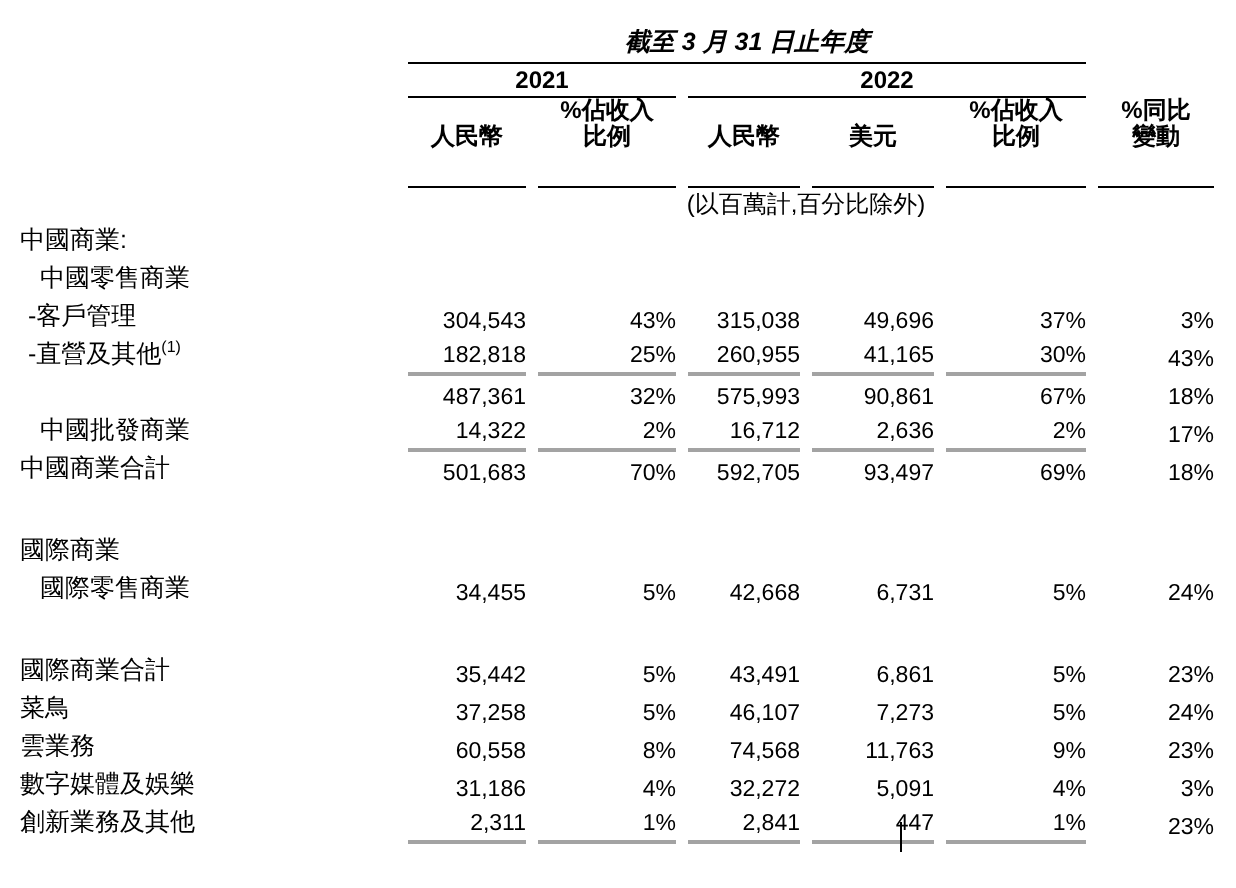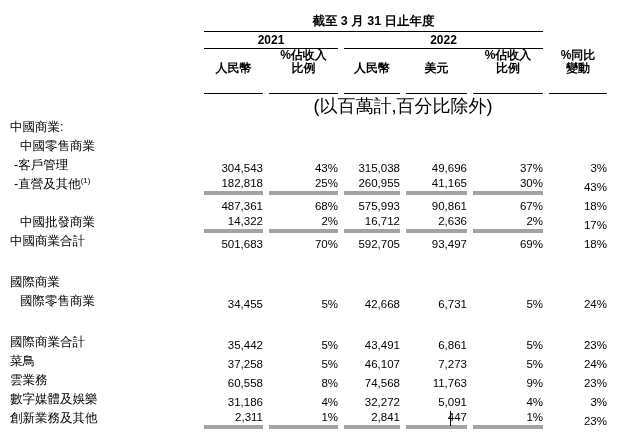--- a/index.html
+++ b/index.html
@@ -21,21 +21,21 @@
   col.c1{width:65px;}
   col.c2{width:75px;}
   col.c3{width:62px;}
   col.c4{width:67px;}
   col.c5{width:76px;}
   col.c6{width:64px;}
 
   td,th{padding:0;vertical-align:bottom;font-size:12px;}
 
   
-  tr.title-row td{height:26px;}
+  tr.title-row td{height:26px;font-style:italic;}
   tr.year-row td{height:17px;}
   tr.colhead-row th{height:34px;font-weight:bold;}
   tr.note-row td{height:16px;}
 
   .gl{
     margin-left:6px;
     text-align:center;
     font-weight:bold;
     border-bottom:1px solid #000;
     padding-bottom:1px;
@@ -44,21 +44,21 @@
   .hl{
     margin-left:6px;
     text-align:center;
     border-bottom:1px solid #000;
     padding-bottom:18px;
     line-height:13px;
     font-size:12px;
   }
   .note{
     text-align:center;
-    font-size:18px;
+    font-size:12px;
     vertical-align:bottom;
     padding-bottom:1px;
   }
 
   
   tbody td{height:17px;}
   tbody tr.spacer td{height:22px;}
   .lab{
     font-size:12.5px;
     white-space:nowrap;
@@ -68,21 +68,21 @@
   .ind0{padding-left:5px;}
   .ind1{padding-left:9px;}
   .ind2{padding-left:15px;}
   .val{text-align:right;}
   .val .cl{
     margin-left:6px;
     font-size:11.5px;
     padding-bottom:2px;
     white-space:nowrap;
   }
-  td.u .cl{border-bottom:4px solid #a3a3a3;}
+  td.u .cl{border-bottom:2px solid #a3a3a3;}
 
   .cursor{
     position:absolute;
     left:450px;top:411px;
     width:1px;height:15px;
     background:#000;
   }
 </style>
 </head>
 <body>
@@ -228,21 +228,21 @@
           <td class="val">
             <div class="cl">43%</div>
           </td>
         </tr>
         <tr>
           <td class="lab ind0"></td>
           <td class="val">
             <div class="cl">487,361</div>
           </td>
           <td class="val">
-            <div class="cl">68%</div>
+            <div class="cl">32%</div>
           </td>
           <td class="val">
             <div class="cl">575,993</div>
           </td>
           <td class="val">
             <div class="cl">90,861</div>
           </td>
           <td class="val">
             <div class="cl">67%</div>
           </td>

